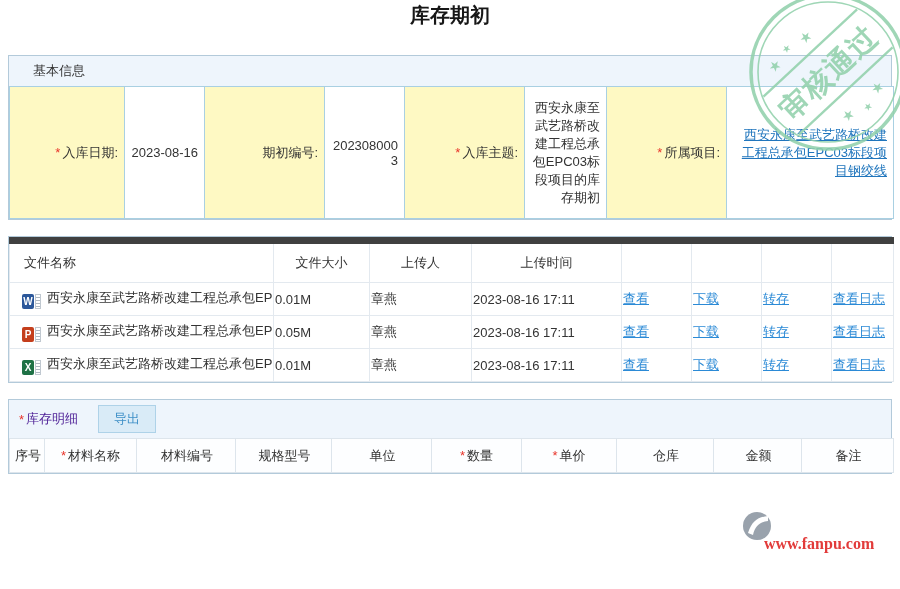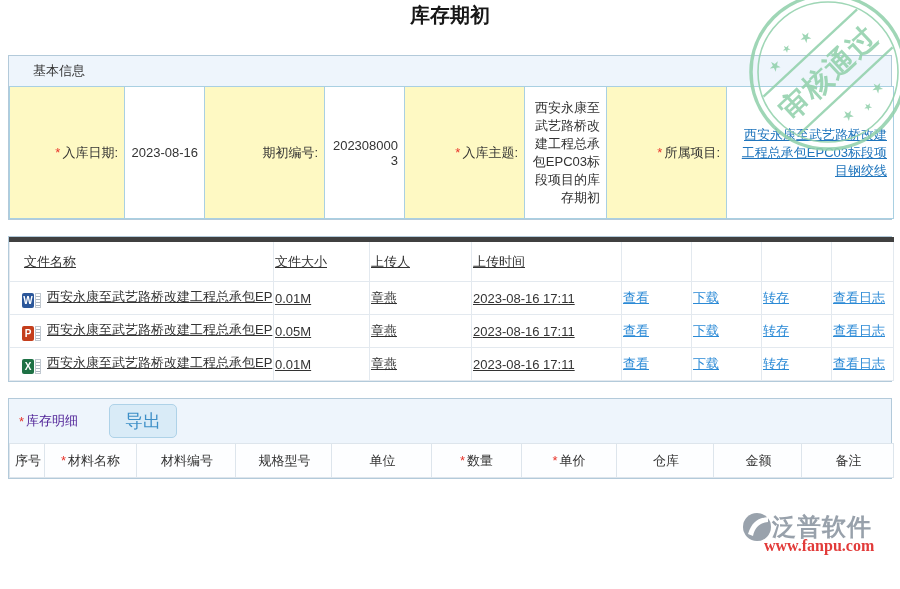--- a/index.html
+++ b/index.html
@@ -27,41 +27,41 @@
   .basic-tbl td { border:1px solid #a9d0e2; padding:4px 6px; vertical-align:middle; }
   .basic-tbl .lbl { background:#fef9c3; text-align:right; }
   .basic-tbl .val { background:#fff; text-align:right; word-break:break-all; }
   .row-main td { height:132px; }
   .row-sub td { height:36px; }
   .row-remark td { height:42px; }
   .star { color:#e8342a; margin-right:2px; }
   a.proj-link { color:#2176bd; text-decoration:underline; word-break:break-all; }
 
   
-  .attach-tbl { border-top:5px solid #404040;text-decoration:underline; }
+  .attach-tbl { border-top:7px solid #404040; }
   .attach-tbl th, .attach-tbl td { border:1px solid #e3e9ef; }
-  .attach-tbl th { height:42px; text-align:left; background:#fff; }
+  .attach-tbl th { height:42px; text-align:center; background:#fff; }
   .attach-tbl th.name-h { text-align:left; padding-left:14px; }
   .attach-tbl td { height:33px; background:#fff; }
   .attach-tbl td.name-c { text-align:left; padding-left:12px; white-space:nowrap; overflow:hidden; }
   a.act-link { color:#2b8ad6; text-decoration:underline; font-size:13px; }
   .file-ic { display:inline-flex; vertical-align:-3px; margin-right:6px; }
   .file-ic .box { width:12px; height:15px; border-radius:2px; color:#fff; font-size:10px; font-weight:bold;
                   display:flex; align-items:center; justify-content:center; }
   .file-ic .page { width:6px; height:15px; margin-left:1px; border:1px solid #c0c8d0;
                    background:repeating-linear-gradient(#fff 0 2px, #aeb8c2 2px 3px); }
   .ic-word .box { background:#2b579a; }
   .ic-ppt  .box { background:#c43e1c; }
   .ic-excel .box { background:#1e7145; }
 
   
   .detail-head-label { font-size:13px; color:#4c1d95; }
   .export-btn {
-    margin-left:31px; padding:4px 15px; font-size:18px; color:#3d8fc7;
-    background:#d9ebf7; border:1px solid #aed2e8; border-radius:5px; cursor:pointer;
+    margin-left:20px; padding:4px 15px; font-size:13px; color:#3d8fc7;
+    background:#d9ebf7; border:1px solid #aed2e8; border-radius:0; cursor:pointer;
     font-family:inherit;
   }
   .detail-tbl th { height:34px; border:1px solid #dde5ec; background:#fdfeff; text-align:center; }
 
   
   .stamp { position:absolute; left:743px; top:-10px; width:170px; height:170px; z-index:6;
            opacity:.88; pointer-events:none; }
 
   
   .watermark { position:absolute; left:742px; top:511px; z-index:5; pointer-events:none; white-space:nowrap; }
@@ -223,16 +223,15 @@
   </tbody>
     </table>
 </div>
 
 <div class="watermark">
   <div class="wm-top">
     <svg width="30" height="30" viewBox="0 0 30 30" aria-hidden="true">
       <circle cx="15" cy="15" r="14" fill="#99a2ac"></circle>
       <path d="M6 22 C10 10, 16 6, 26 5 L26 10 C18 11, 13 15, 11 24 Z" fill="#ffffff"></path>
     </svg>
-    <span class="wm-brand">泛普软件</span>
   </div>
   <div class="wm-url">www.fanpu.com</div>
 </div>
 
 </body></html>

